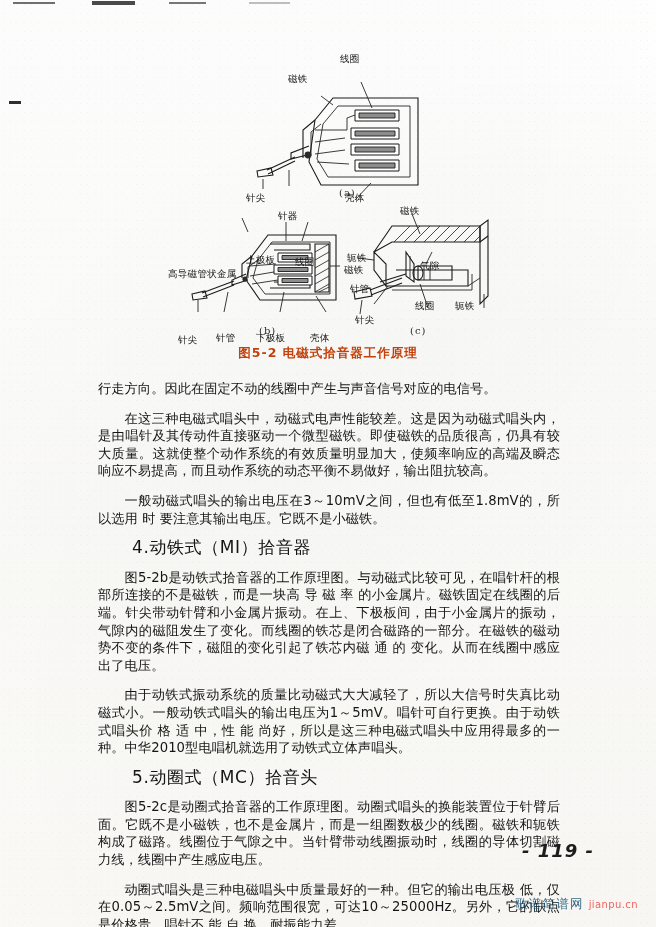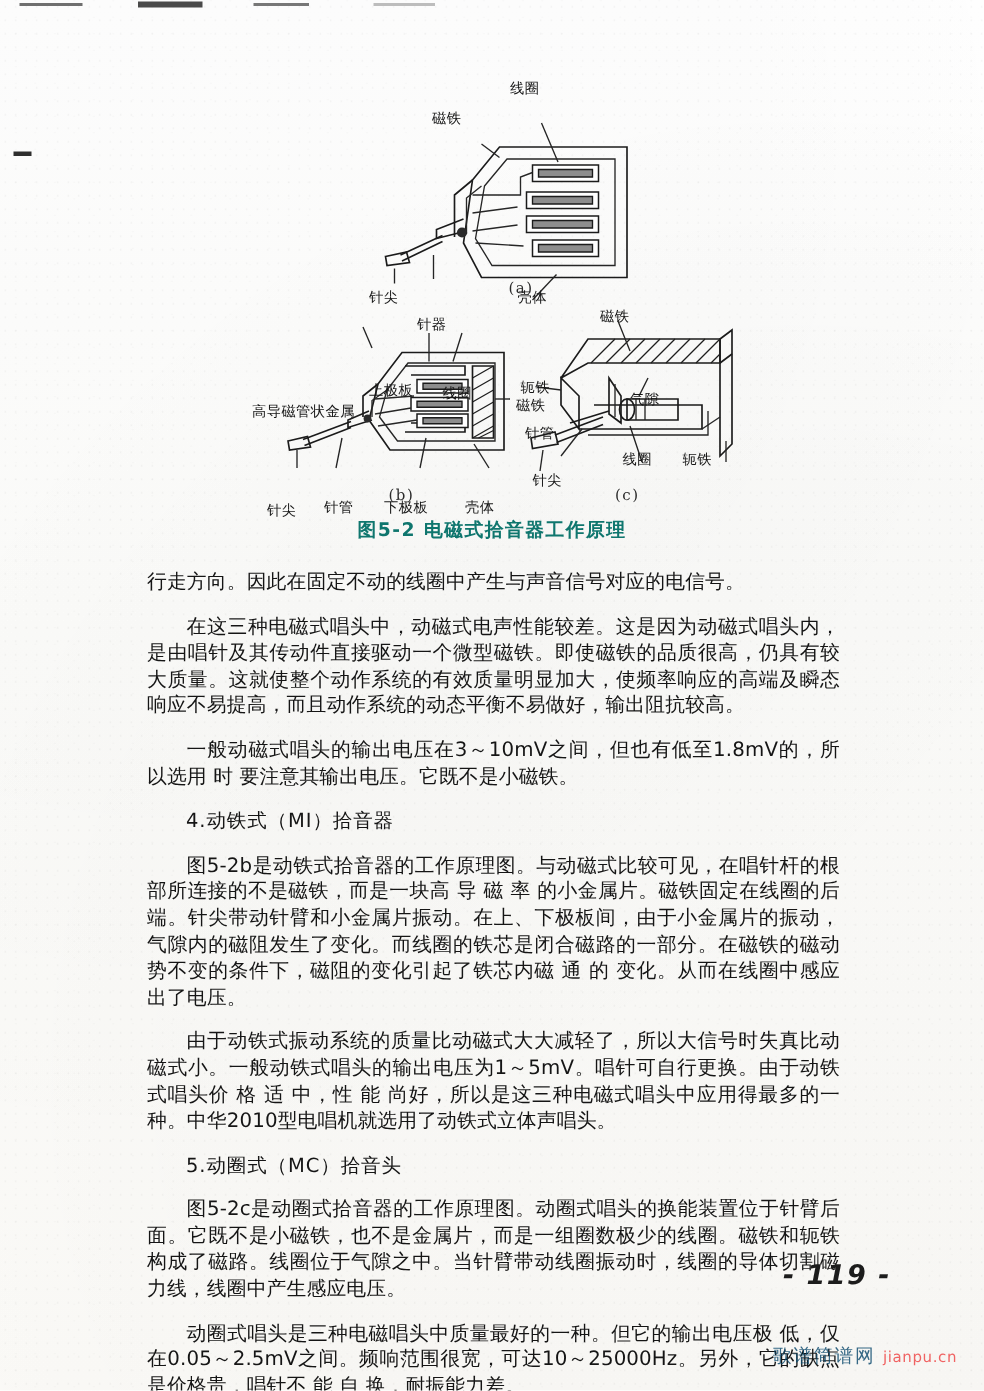--- a/index.html
+++ b/index.html
@@ -43,21 +43,21 @@
     font-size:9.5px;color:#161616;white-space:nowrap;
     letter-spacing:.3px;
   }
   .sub-label{
     position:absolute;font-size:10px;color:#2a2a2a;
     font-family:"DejaVu Serif","Liberation Serif",serif;
     letter-spacing:1px;
   }
   .fig-cap{
     position:absolute;left:0;width:656px;text-align:center;
-    font-size:12.5px;color:#0f766e;letter-spacing:1px;
+    font-size:12.5px;color:#c2410c;letter-spacing:1px;
     font-weight:600;
   }
   svg.dg{position:absolute;overflow:visible;}
   svg.dg *{vector-effect:non-scaling-stroke;}
   .ln{stroke:#1b1b1b;stroke-width:1.1;fill:none;}
   .ln-thin{stroke:#262626;stroke-width:.9;fill:none;}
   .lead{stroke:#242424;stroke-width:.9;fill:none;}
   .blk{fill:#2a2a2a;}
   .coilbox{fill:#ffffff;stroke:#1b1b1b;stroke-width:1;}
   .coilfill{fill:#8d8d8d;stroke:#1b1b1b;stroke-width:.9;}
@@ -66,21 +66,21 @@
   #body{
     position:absolute;left:86px;top:368px;width:486px;
     font-family:"DejaVu Sans","Liberation Sans",sans-serif;
     font-size:13.2px;line-height:17.6px;
     color:#151515;
     text-align:justify;text-justify:inter-character;
     letter-spacing:.1px;
   }
   #body p{margin:12px;}
   #body p.ind{text-indent:2em;}
-  #body p.head{text-indent:2em;font-size:13px;letter-spacing:.6px;}
+  #body p.head{text-indent:2em;font-size:17px;letter-spacing:.6px;}
 
   
   #pageno{
     position:absolute;right:62px;top:840px;
     font-size:18px;font-style:italic;font-weight:700;
     color:#1c1c1c;letter-spacing:1px;
   }
 
   
   #watermark{

